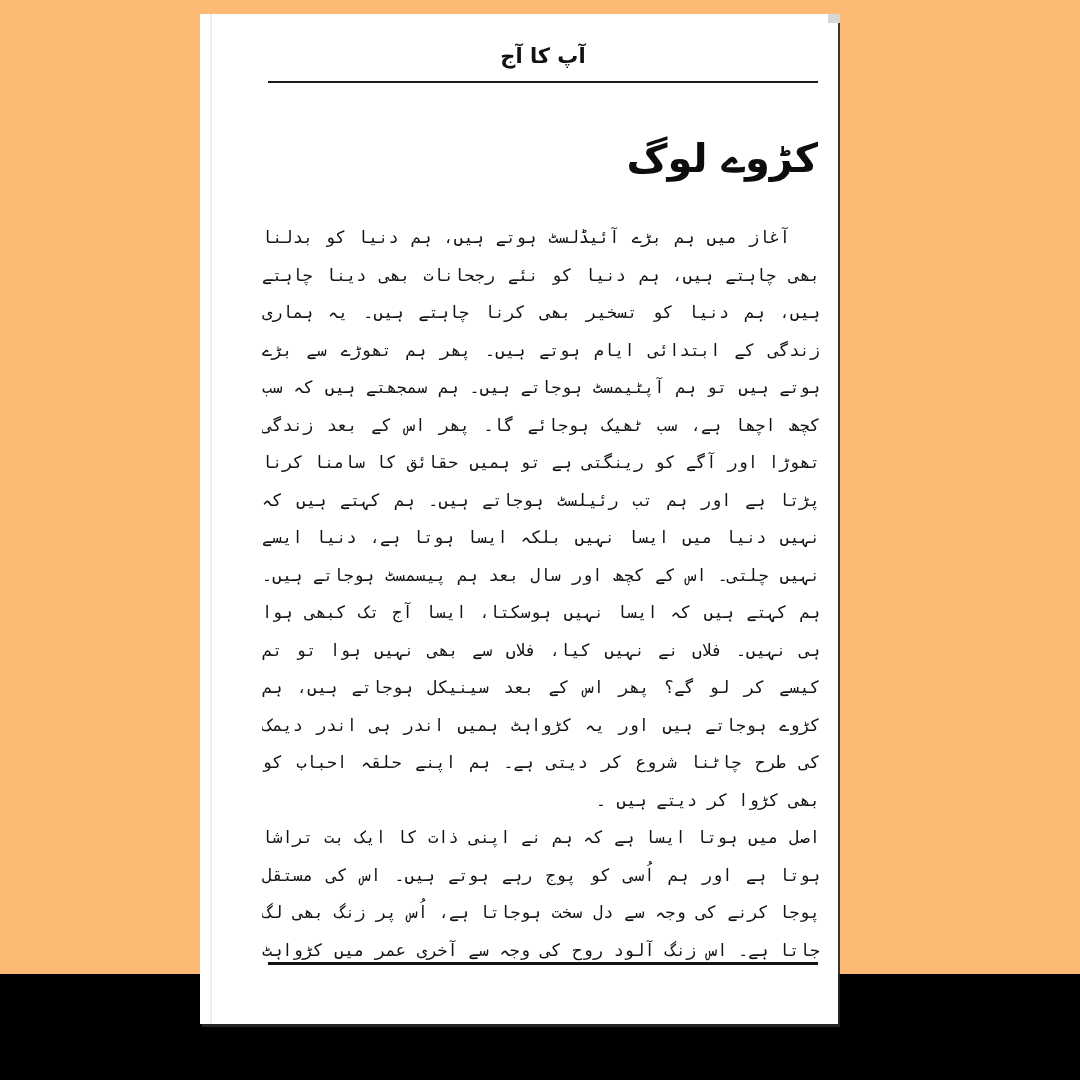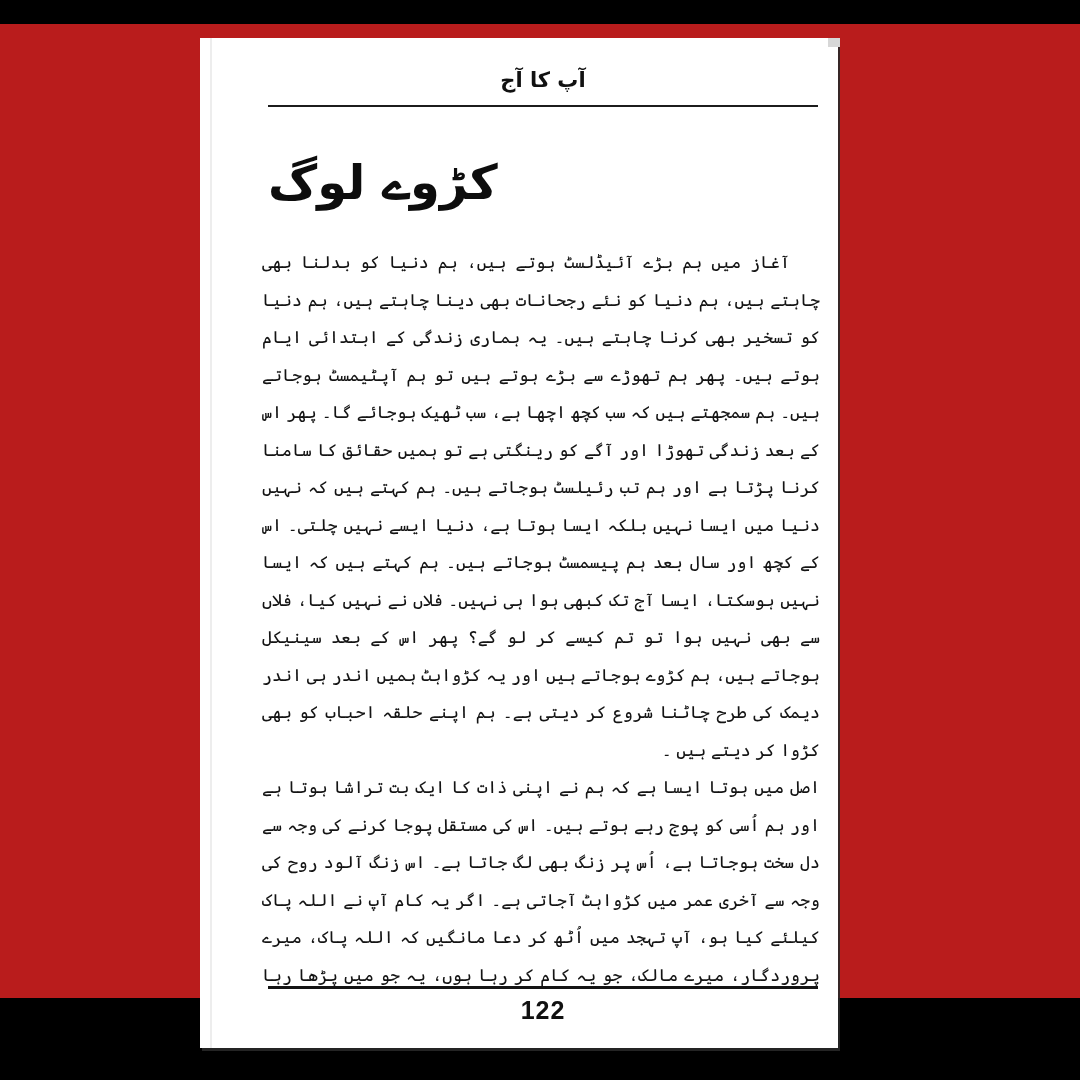--- a/index.html
+++ b/index.html
@@ -9,22 +9,21 @@
     height: 1080px;
     background: #000000;
     overflow: hidden;
     font-family: "DejaVu Sans", sans-serif;
   }
 
   .canvas {
     position: relative;
     width: 1080px;
     height: 974px;
-    background: #b91c1c;
-    margin-top: 24px;
+    background: #fdba74;
   }
 
   .paper {
     position: absolute;
     left: 200px;
     top: 14px;
     width: 638px;
     height: 1010px;
     background: #ffffff;
     box-shadow: 2px 3px 0 rgba(40,40,40,0.9);
@@ -73,41 +72,41 @@
     background: #1c1c1c;
   }
 
   .chapter-title {
     position: absolute;
     left: 68px;
     width: 550px;
     top: 104px;
     height: 80px;
     direction: rtl;
-    text-align: left;
-    font-size: 48px;
+    text-align: right;
+    font-size: 40px;
     font-weight: bold;
     color: #0d0d0d;
     line-height: 80px;
     font-family: "DejaVu Sans", sans-serif;
   }
 
   .body-text {
     position: absolute;
     left: 62px;
     width: 558px;
     top: 206px;
     height: 742px;
     overflow: hidden;
     direction: rtl;
     text-align: justify;
     color: #141414;
     font-size: 17px;
     line-height: 37.5px;
-    font-family: Liberation Sans, sans-serif;
+    font-family: Liberation Mono, monospace;
   }
 
   .body-text p {
     margin: 0;
     padding: 0;
   }
 
   .body-text p.indent {
     text-indent: 30px;
   }
@@ -150,16 +149,15 @@
 
     <div class="chapter-title">کڑوے لوگ</div>
 
     <div class="body-text">
       <p class="indent">آغاز میں ہم بڑے آئیڈلسٹ ہوتے ہیں، ہم دنیا کو بدلنا بھی چاہتے ہیں، ہم دنیا کو نئے رجحانات بھی دینا چاہتے ہیں، ہم دنیا کو تسخیر بھی کرنا چاہتے ہیں۔ یہ ہماری زندگی کے ابتدائی ایام ہوتے ہیں۔ پھر ہم تھوڑے سے بڑے ہوتے ہیں تو ہم آپٹیمسٹ ہوجاتے ہیں۔ ہم سمجھتے ہیں کہ سب کچھ اچھا ہے، سب ٹھیک ہوجائے گا۔ پھر اس کے بعد زندگی تھوڑا اور آگے کو رینگتی ہے تو ہمیں حقائق کا سامنا کرنا پڑتا ہے اور ہم تب رئیلسٹ ہوجاتے ہیں۔ ہم کہتے ہیں کہ نہیں دنیا میں ایسا نہیں بلکہ ایسا ہوتا ہے، دنیا ایسے نہیں چلتی۔ اس کے کچھ اور سال بعد ہم پیسمسٹ ہوجاتے ہیں۔ ہم کہتے ہیں کہ ایسا نہیں ہوسکتا، ایسا آج تک کبھی ہوا ہی نہیں۔ فلاں نے نہیں کیا، فلاں سے بھی نہیں ہوا تو تم کیسے کر لو گے؟ پھر اس کے بعد سینیکل ہوجاتے ہیں، ہم کڑوے ہوجاتے ہیں اور یہ کڑواہٹ ہمیں اندر ہی اندر دیمک کی طرح چاٹنا شروع کر دیتی ہے۔ ہم اپنے حلقہ احباب کو بھی کڑوا کر دیتے ہیں ۔</p>
       <p>اصل میں ہوتا ایسا ہے کہ ہم نے اپنی ذات کا ایک بت تراشا ہوتا ہے اور ہم اُسی کو پوج رہے ہوتے ہیں۔ اس کی مستقل پوجا کرنے کی وجہ سے دل سخت ہوجاتا ہے، اُس پر زنگ بھی لگ جاتا ہے۔ اس زنگ آلود روح کی وجہ سے آخری عمر میں کڑواہٹ آجاتی ہے۔ اگر یہ کام آپ نے اللہ پاک کیلئے کیا ہو، آپ تہجد میں اُٹھ کر دعا مانگیں کہ اللہ پاک، میرے پروردگار، میرے مالک، جو یہ کام کر رہا ہوں، یہ جو میں پڑھا رہا ہوں، میں جو بھی ویڈیو بنا رہا ہوں، میں جو بھی جاب کر رہا ہوں، جو بھی کاروبار کر رہا ہوں، جو بھی لکھ رہا ہوں، یارب کریم یہ آپ کی رضا کیلئے ہے۔ اللہ پاک لوگوں سے اس کا بدل نہیں چاہئے، لوگوں سے اس کا صلہ بھی نہیں چاہئے، آپ عزت دے دیں تو یہ آپ کے ہاتھ میں ہے میرے مالک۔ آپ سے مجھے اچھے کی ہی امید ہے۔ اگر آپ نہ بھی دیں تو بھی آپ کی مرضی ہے، میں ہر حال میں خوش ہوں یا اللہ، ایسی صورت میں صبر کی توفیق عطا</p>
     </div>
 
     <div class="footer-rule"></div>
 
-    <div class="page-number">122</div>
 
   </div>
 </div>
 
 </body></html>

